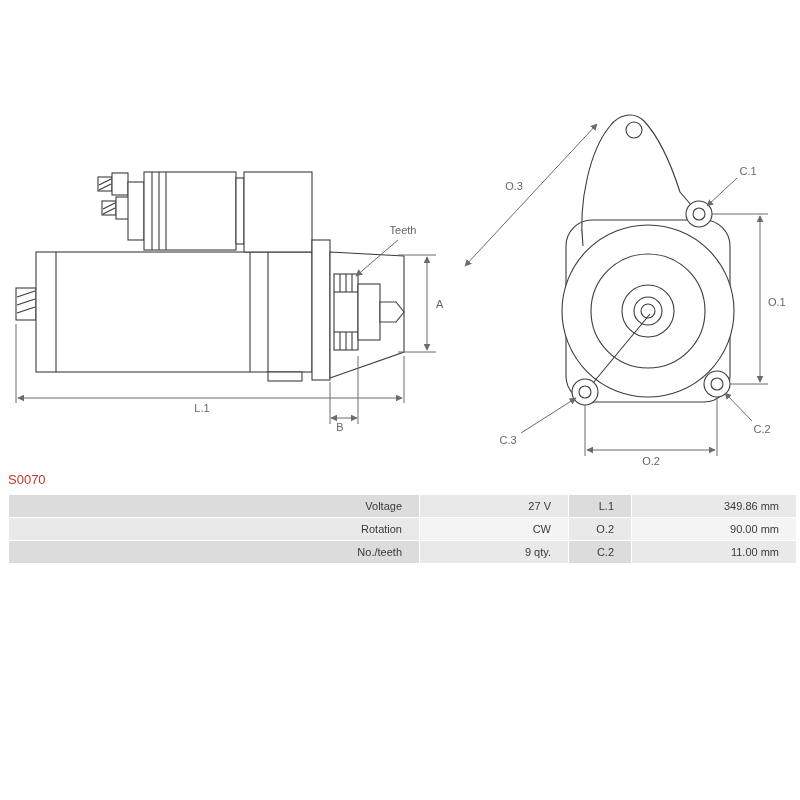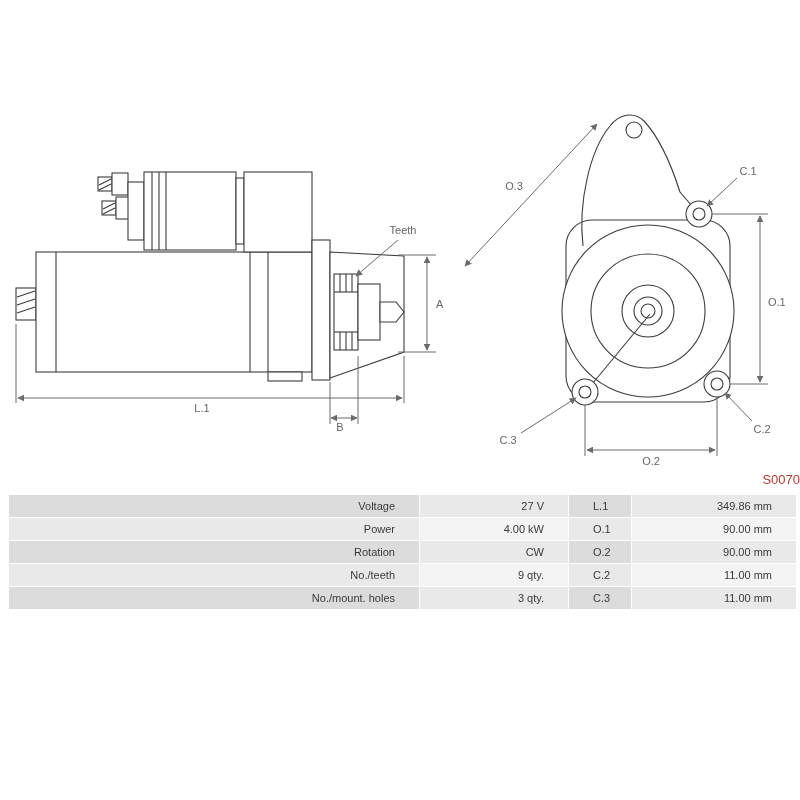--- a/index.html
+++ b/index.html
@@ -1,21 +1,21 @@
 <!DOCTYPE html>
 <html><head>
 <meta charset="utf-8">
 <style>
   * { margin:0; padding:0; box-sizing:border-box; }
   html,body { width:800px; height:800px; background:#ffffff; font-family:"Liberation Sans",sans-serif; }
   .page { width:800px; height:800px; overflow:hidden; }
   .drawing { display:block; }
-  .code-line { font-size:13px; color:#c0392b; margin:0 0 7px 8px; font-weight:400;text-align:right; }
+  .code-line { font-size:13px; color:#c0392b; margin:0 0 7px 8px; font-weight:400; }
   table.spec { border-collapse:separate; border-spacing:1px; margin:0 8px; width:784px; table-layout:fixed; }
-  table.spec td { font-size:11px; color:#3a3a3a; text-align:right; padding:5px 24px; white-space:nowrap; overflow:hidden; }
+  table.spec td { font-size:11px; color:#3a3a3a; text-align:right; padding:5px 17px; white-space:nowrap; overflow:hidden; }
   tr:nth-child(odd)  td.lab { background:#dcdcdc; }
   tr:nth-child(odd)  td.val { background:#e9e9e9; }
   tr:nth-child(even) td.lab { background:#e9e9e9; }
   tr:nth-child(even) td.val { background:#f4f4f4; }
   svg text { font-family:"Liberation Sans",sans-serif; font-size:11px; fill:#666; }
 </style>
 </head>
 <body>
 
 <div class="page">
@@ -168,39 +168,27 @@
         <col style="width:164px">
     </colgroup>
     <tbody>
       <tr>
         <td class="lab">Voltage</td>
         <td class="val">27 V</td>
         <td class="lab">L.1</td>
         <td class="val">349.86 mm</td>
       </tr>
       <tr>
-        <td class="lab">Power</td>
-        <td class="val">4.00 kW</td>
-        <td class="lab">O.1</td>
-        <td class="val">90.00 mm</td>
-      </tr>
-      <tr>
         <td class="lab">Rotation</td>
         <td class="val">CW</td>
         <td class="lab">O.2</td>
         <td class="val">90.00 mm</td>
       </tr>
       <tr>
         <td class="lab">No./teeth</td>
         <td class="val">9 qty.</td>
         <td class="lab">C.2</td>
         <td class="val">11.00 mm</td>
       </tr>
-      <tr>
-        <td class="lab">No./mount. holes</td>
-        <td class="val">3 qty.</td>
-        <td class="lab">C.3</td>
-        <td class="val">11.00 mm</td>
-      </tr>
     </tbody>
   </table>
 
 </div>
 
 </body></html>

